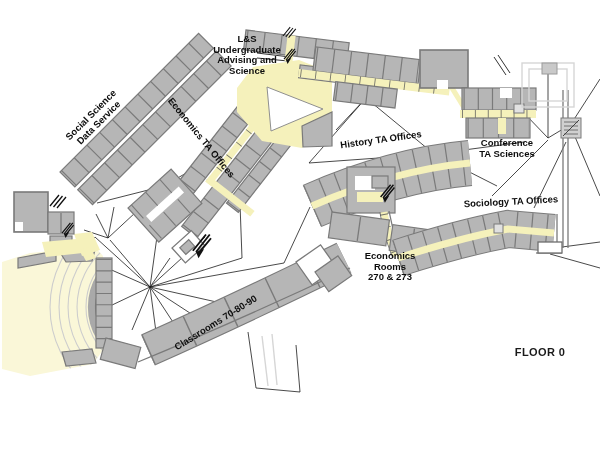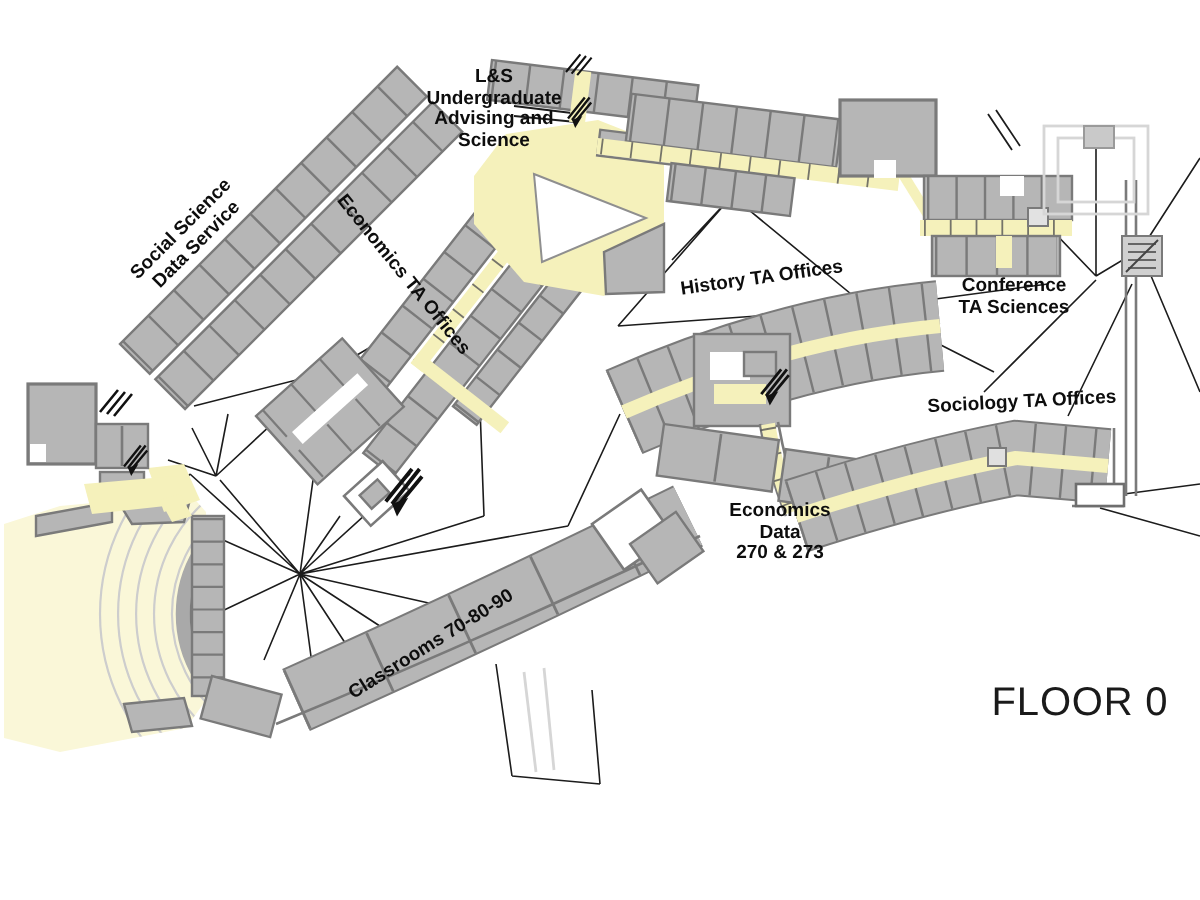--- a/index.html
+++ b/index.html
@@ -17,22 +17,22 @@
   .ptr{stroke:var(--line);stroke-width:0.9;fill:none;}
   .wallline{stroke:var(--wall);stroke-width:1.3;fill:none;}
   .faint{stroke:#d6d6d6;stroke-width:1.4;fill:none;}
   .seat{stroke:#cdcdcd;stroke-width:1.1;fill:none;}
   .hall{fill:var(--hall);}
   .white{fill:#fff;}
   .doors{stroke:#555;fill:none;opacity:.8;}
   .lbl{position:absolute;transform:translate(-50%,-50%) rotate(var(--r,0deg));
        font-weight:bold;font-size:9.5px;line-height:1.12;text-align:center;
        white-space:nowrap;color:#0d0d0d;}
-  .lbl-floor{position:absolute;transform:translate(-50%,-50%);font-weight:400;
-       font-size:20px;letter-spacing:.4px;color:#1a1a1a;white-space:nowrap;}
+  .lbl-floor{position:absolute;transform:translate(-50%,-50%);font-weight:700;
+       font-size:11px;letter-spacing:.4px;color:#1a1a1a;white-space:nowrap;}
 </style>
 </head>
 <body>
 
 <div class="stage">
 <svg width="600" height="450" viewBox="0 0 600 450">
   <defs>
     <clipPath id="hallclip">
       <polygon points="2,262 30,253 95,247 103,256 103,350 93,364 30,376 2,369"></polygon>
     </clipPath>
@@ -250,21 +250,21 @@
 </div>
 <div class="lbl" style="left:507px;top:149px">
   <div>Conference</div>
   <div>TA Sciences</div>
 </div>
 <div class="lbl" style="left:511px;top:202px;--r:-3deg">
   <div>Sociology TA Offices</div>
 </div>
 <div class="lbl" style="left:390px;top:267px">
   <div>Economics</div>
-  <div>Data</div>
+  <div>Rooms</div>
   <div>270 &amp; 273</div>
 </div>
 <div class="lbl" style="left:216px;top:323px;--r:-32deg">
   <div>Classrooms 70-80-90</div>
 </div>
 <div class="lbl-floor" style="left:540px;top:352px">
   <span>FLOOR 0</span>
 </div>
 </div>
 

